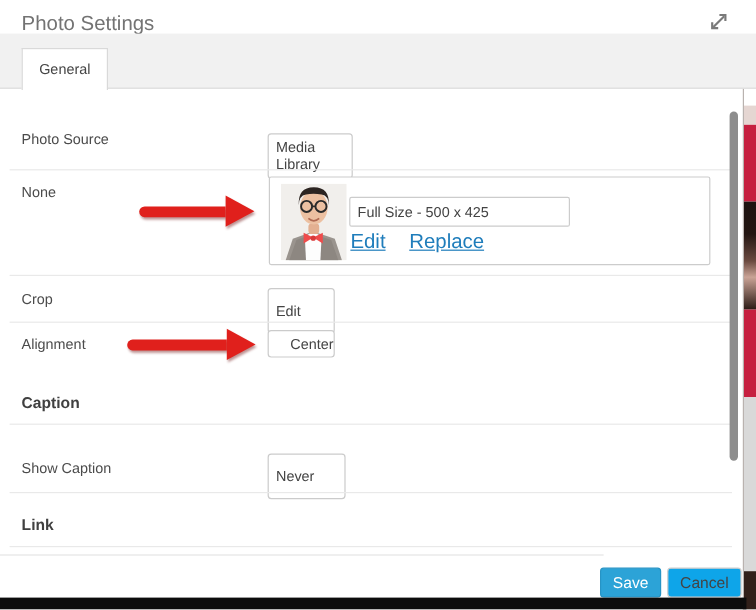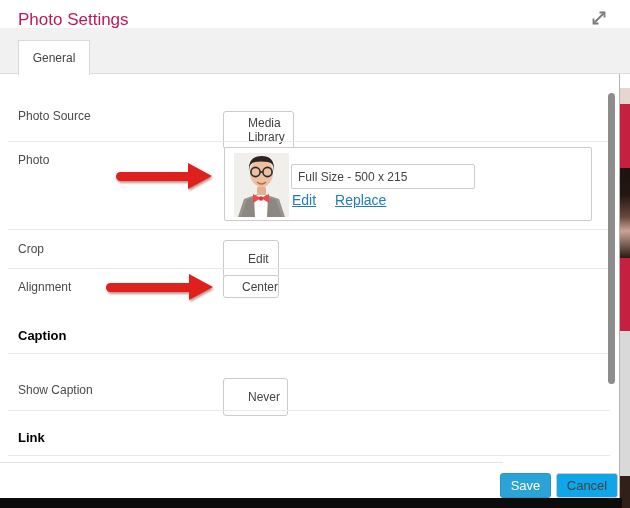--- a/index.html
+++ b/index.html
@@ -21,49 +21,49 @@
   .seg-dark   { top:80px; height:90px; background:linear-gradient(180deg,#1d1310 0%,#241612 30%,#6b4a40 55%,#caa396 70%,#2a1a14 100%); }
   .seg-red2   { top:170px; height:73px; background:#c62040; }
   .seg-gray   { top:243px; height:145px; background:#d9d9d9; }
   .seg-brown  { top:388px; height:32px; background:#31201a; }
 
   
   .modal { position:absolute; left:0; top:0; width:620px; height:498px; background:#fff;
            border-right:1px solid #b9b2af; }
 
   .dlg-header { position:absolute; left:0; top:0; width:620px; height:42px; background:#fff; }
-  .dlg-title  { position:absolute; left:18px; top:10px; font-size:17px; color:#be185d; }
+  .dlg-title  { position:absolute; left:18px; top:10px; font-size:17px; color:#737373; }
   .expand-btn { position:absolute; right:10px; top:8px; width:20px; height:20px; cursor:pointer; }
 
   .tabstrip { position:absolute; left:0; top:28px; width:630px; height:46px;
               background:#f1f1f1; border-bottom:1px solid #dcdcdc; }
   .tab-active { position:absolute; left:18px; top:12px; width:72px; height:35px;
                 background:#fff; border:1px solid #d9d9d9; border-bottom:none;
                 display:flex; align-items:center; justify-content:center;
                 font-size:12px; color:#444; }
   .tab-inactive { position:absolute; left:108px; top:12px; width:72px; height:34px;
                   display:flex; align-items:center; justify-content:center;
                   font-size:12px; color:#aeaeae; cursor:pointer; }
 
   .field-label { position:absolute; left:18px; font-size:12px; color:#4b4b4b; }
-  .section-heading { position:absolute; left:18px; font-size:13px; font-weight:bold; color:#000000; }
+  .section-heading { position:absolute; left:18px; font-size:13px; font-weight:bold; color:#404040; }
   .divider { position:absolute; left:8px; width:602px; height:1px; background:#e9e9e9; }
 
   .select-box { position:absolute; border:1px solid #cbcbcb; border-radius:3px; background:#fff;
                 font-size:12px; color:#444; display:flex; align-items:center;
-                padding-left:24px; height:38px; cursor:pointer; }
+                padding-left:6px; height:38px; cursor:pointer; }
 
   
   .photo-box { position:absolute; left:224px; top:147px; width:368px; height:74px;
                border:1px solid #ccc; border-radius:2px; background:#fff; }
   .thumb { position:absolute; left:9px; top:5px; width:55px; height:64px; overflow:hidden; }
   .size-field { position:absolute; left:66px; top:16px; width:184px; height:25px;
                 border:1px solid #ccc; border-radius:2px; font-size:12px; color:#444;
                 display:flex; align-items:center; padding-left:6px; background:#fff; cursor:pointer; }
-  .photo-links { position:absolute; left:67px; top:44px; font-size:14px; }
+  .photo-links { position:absolute; left:67px; top:44px; font-size:17px; }
   .photo-links a { color:#1f7dbb; text-decoration:underline; cursor:pointer; }
   .photo-links a + a { margin-left:15px; }
 
   
   .arrow { position:absolute; display:flex; align-items:center; height:26px;
            filter:drop-shadow(1px 2px 1px rgba(110,15,15,0.45)); }
   .arrow .tail { height:9px; background:#e0201c; border-radius:5px 0 0 5px; }
   .arrow .head { width:0; height:0; border-top:13px solid transparent;
                  border-bottom:13px solid transparent; border-left:24px solid #e0201c; }
 
@@ -115,21 +115,21 @@
         <span>General</span>
       </div>
     </div>
 
     <div class="field-label" style="top:109px;">Photo Source</div>
     <div class="select-box" style="left:223px; top:111px; width:71px;">
       <span>Media Library</span>
     </div>
     <div class="divider" style="top:141px;"></div>
 
-    <div class="field-label" style="top:153px;">Photo</div>
+    <div class="field-label" style="top:153px;">None</div>
 
     <div class="arrow" style="left:116px; top:163px;">
       <div class="tail" style="width:72px;"></div>
       <div class="head"></div>
     </div>
 
     <div class="photo-box">
       <div class="thumb">
         <svg width="55" height="64" viewBox="0 0 55 64">
           <rect x="0" y="0" width="55" height="64" fill="#f1efec"></rect>
@@ -152,21 +152,21 @@
           <g stroke="#2a2a2a" stroke-width="1.6" fill="none">
             <circle cx="21.5" cy="19" r="4.6"></circle>
             <circle cx="33.5" cy="19" r="4.6"></circle>
             <path d="M26.1 19 L28.9 19"></path>
           </g>
 
           <path d="M23 29 Q27.5 33 32 29" stroke="#b06a52" stroke-width="1.4" fill="none"></path>
         </svg>
       </div>
       <div class="size-field">
-        <span>Full Size - 500 x 215</span>
+        <span>Full Size - 500 x 425</span>
       </div>
       <div class="photo-links">
         <a>Edit</a>
         <a>Replace</a>
       </div>
     </div>
     <div class="divider" style="top:229px;"></div>
 
     <div class="field-label" style="top:242px;">Crop</div>
     <div class="select-box" style="left:223px; top:240px; width:56px;">

